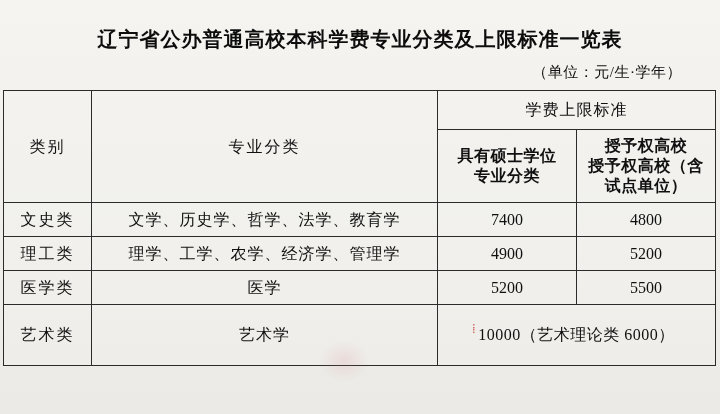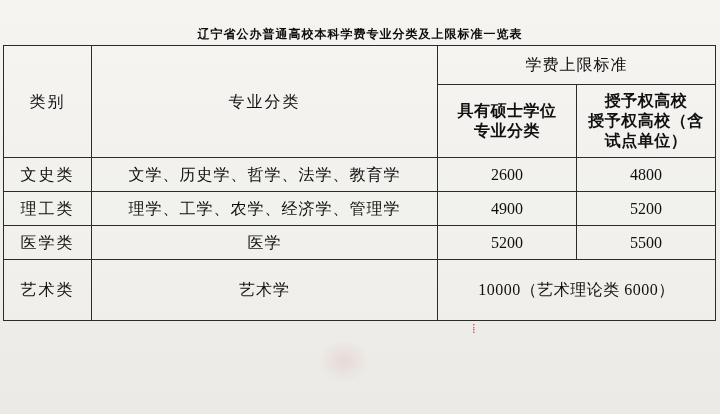--- a/index.html
+++ b/index.html
@@ -17,21 +17,21 @@
   .page {
     position: relative;
     width: 720px;
     height: 414px;
     background: linear-gradient(180deg, #f5f4f0 0%, #efeeea 60%, #ebeae6 100%);
     box-sizing: border-box;
     padding: 0;
   }
   .title {
     text-align: center;
-    font-size: 12px;
+    font-size: 20px;
     font-weight: bold;
     letter-spacing: 1px;
     padding-top: 26px;
     padding-bottom: 2px;
     color: #0d0d0d;
     font-family: "Liberation Serif", "DejaVu Serif", serif;
   }
   .unit-line {
     text-align: right;
     font-size: 15px;
@@ -122,20 +122,21 @@
     pointer-events: none;
   }
 </style>
 </head>
 <body>
 
 <div class="page">
 
   <div class="title">辽宁省公办普通高校本科学费专业分类及上限标准一览表</div>
 
+  <div class="unit-line">（单位：元/生·学年）</div>
 
   <table class="fee">
     <colgroup>
       <col class="col-cat">
       <col class="col-major">
       <col class="col-a">
       <col class="col-b">
     </colgroup>
     <thead>
       <tr>
@@ -152,21 +153,21 @@
           <div>授予权高校</div>
           <div>授予权高校（含</div>
           <div>试点单位）</div>
         </th>
       </tr>
     </thead>
     <tbody>
       <tr class="row-cell">
         <td class="cat-cell">文史类</td>
         <td class="major-cell">文学、历史学、哲学、法学、教育学</td>
-        <td class="num-cell">2600</td>
+        <td class="num-cell">7400</td>
         <td class="num-cell">4800</td>
       </tr>
       <tr class="row-cell">
         <td class="cat-cell">理工类</td>
         <td class="major-cell">理学、工学、农学、经济学、管理学</td>
         <td class="num-cell">4900</td>
         <td class="num-cell">5200</td>
       </tr>
       <tr class="row-cell">
         <td class="cat-cell">医学类</td>

